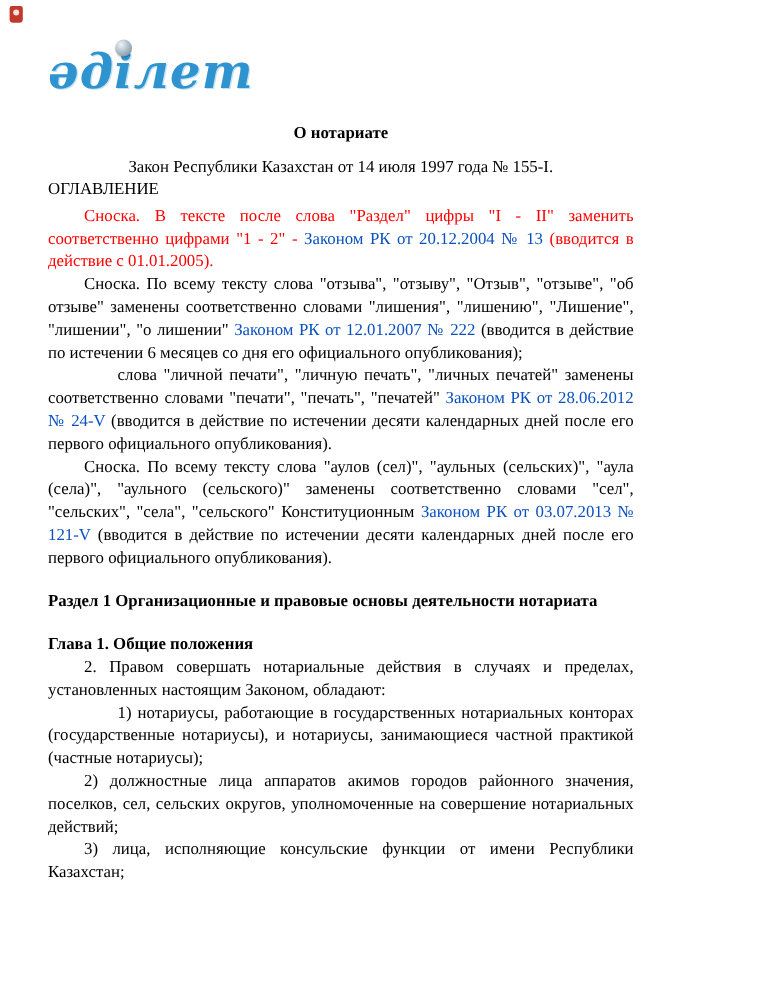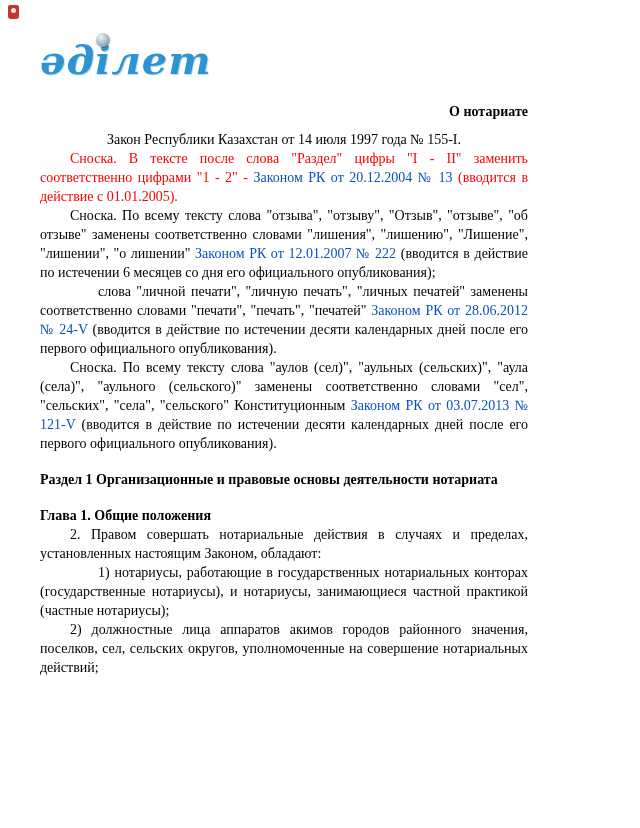--- a/index.html
+++ b/index.html
@@ -52,21 +52,21 @@
     background:radial-gradient(circle at 35% 30%, #eef3f6, #93aab6 65%, #64808e);
     box-shadow:0 1px 1px rgba(0,0,0,.25);
   }
   .doc { margin-top:6px; }
   .blk {
     font-size:14px;
     line-height:19px;
     text-align:justify;
     margin:0;
   }
-  .blk.title { font-weight:bold; text-align:right; margin-bottom:9px; }
+  .blk.title { font-weight:bold; text-align:center; margin-bottom:9px; }
   .blk.plain { text-align:center; }
   .blk.toc   { text-align:left; margin-bottom:3px; }
   .blk.heading { font-weight:bold; text-align:left; margin-top:17px; }
   .blk.ind1 { text-indent:30px; }
   .blk.ind2 { text-indent:44px; }
   .blk.ind3 { text-indent:58px; }
   .red-text { color:var(--red,#ff0000); }
   .law-link { color:var(--link,#0b50c0); cursor:pointer; }
 </style>
 </head>
@@ -76,23 +76,25 @@
   <div class="corner-icon"></div>
 
   <div class="logo">
     <span class="logo-text">әділет</span>
     <span class="logo-dot"></span>
   </div>
 
   <div class="doc">
       <p class="blk title"><span>О нотариате</span></p>
       <p class="blk plain"><span>Закон Республики Казахстан от 14 июля 1997 года № 155-I.</span></p>
+      <p class="blk plain toc"><span>ОГЛАВЛЕНИЕ</span></p>
       <p class="blk ind1"><span class="red-text">Сноска. В тексте после слова "Раздел" цифры "I - II" заменить соответственно цифрами "1 - 2" - </span><span class="law-link">Законом РК от 20.12.2004 № 13</span><span class="red-text"> (вводится в действие с 01.01.2005).</span></p>
       <p class="blk ind1"><span>Сноска. По всему тексту слова "отзыва", "отзыву", "Отзыв", "отзыве", "об отзыве" заменены соответственно словами "лишения", "лишению", "Лишение", "лишении", "о лишении" </span><span class="law-link">Законом РК от 12.01.2007 № 222</span><span> (вводится в действие по истечении 6 месяцев со дня его официального опубликования);</span></p>
       <p class="blk ind3"><span>слова "личной печати", "личную печать", "личных печатей" заменены соответственно словами "печати", "печать", "печатей" </span><span class="law-link">Законом РК от 28.06.2012 № 24-V</span><span> (вводится в действие по истечении десяти календарных дней после его первого официального опубликования).</span></p>
       <p class="blk ind1"><span>Сноска. По всему тексту слова "аулов (сел)", "аульных (сельских)", "аула (села)", "аульного (сельского)" заменены соответственно словами "сел", "сельских", "села", "сельского" Конституционным </span><span class="law-link">Законом РК от 03.07.2013 № 121-V</span><span> (вводится в действие по истечении десяти календарных дней после его первого официального опубликования).</span></p>
       <p class="blk heading"><span>Раздел 1 Организационные и правовые основы деятельности нотариата</span></p>
       <p class="blk heading"><span>Глава 1. Общие положения</span></p>
       <p class="blk ind1"><span>2. Правом совершать нотариальные действия в случаях и пределах, установленных настоящим Законом, обладают:</span></p>
       <p class="blk ind3"><span>1) нотариусы, работающие в государственных нотариальных конторах (государственные нотариусы), и нотариусы, занимающиеся частной практикой (частные нотариусы);</span></p>
       <p class="blk ind1"><span>2) должностные лица аппаратов акимов городов районного значения, поселков, сел, сельских округов, уполномоченные на совершение нотариальных действий;</span></p>
+      <p class="blk ind1"><span>3) лица, исполняющие консульские функции от имени Республики Казахстан;</span></p>
     </div>
 </div>
 
 </body></html>

